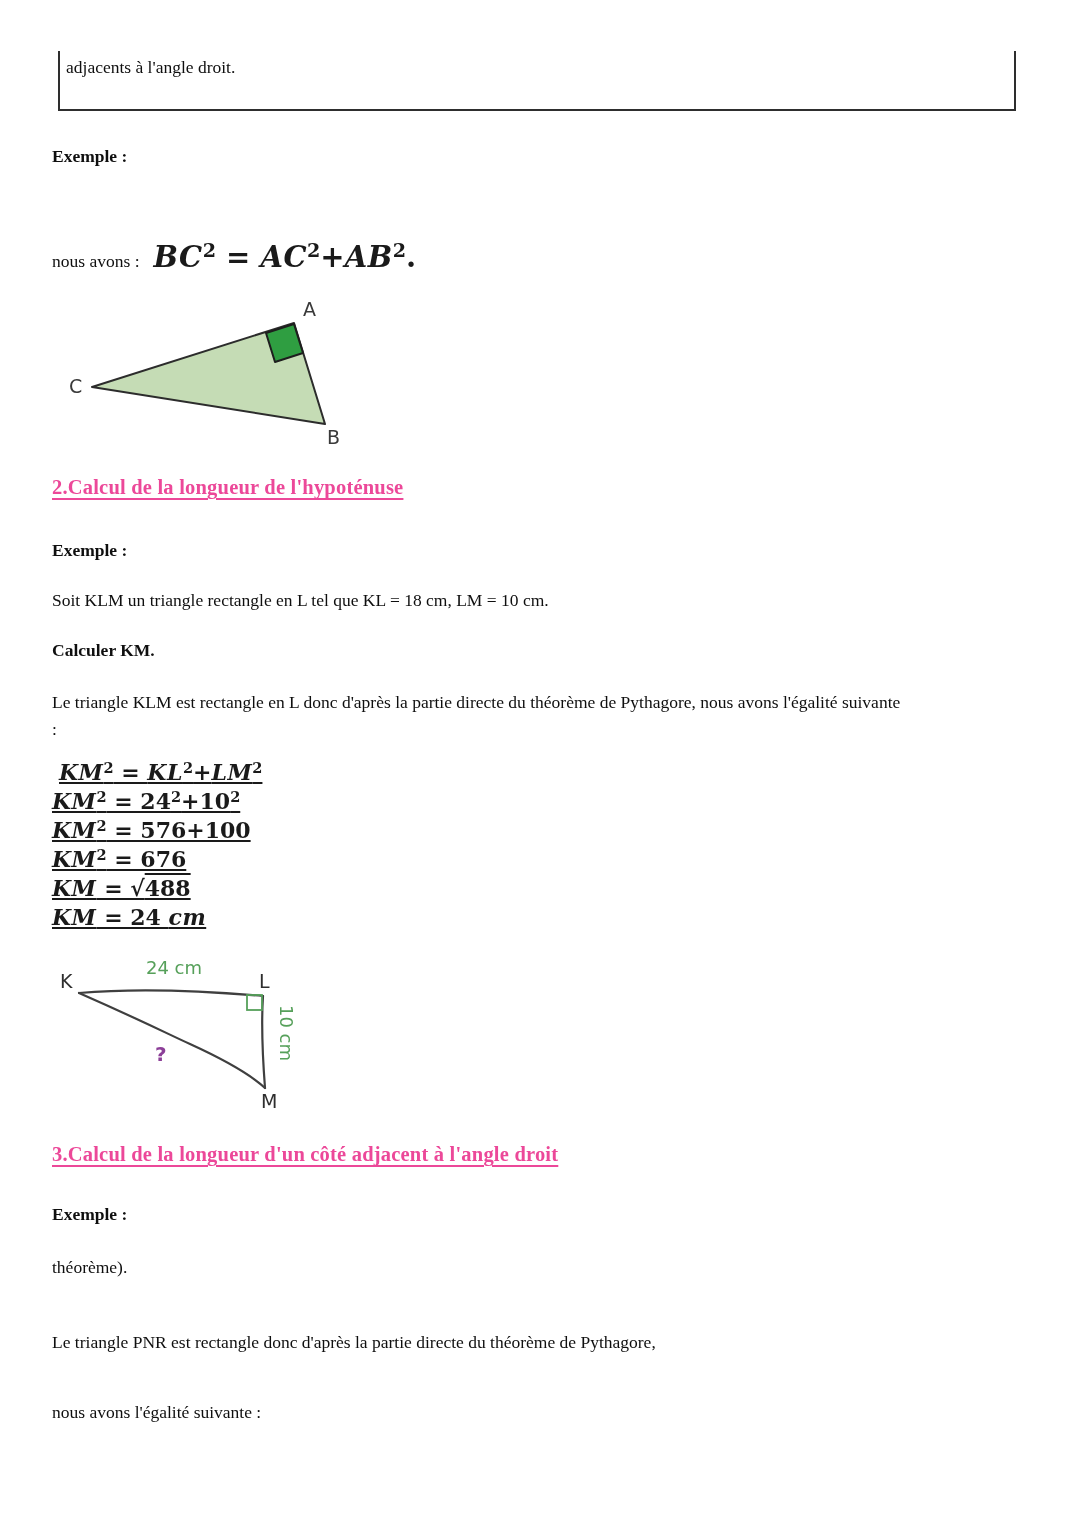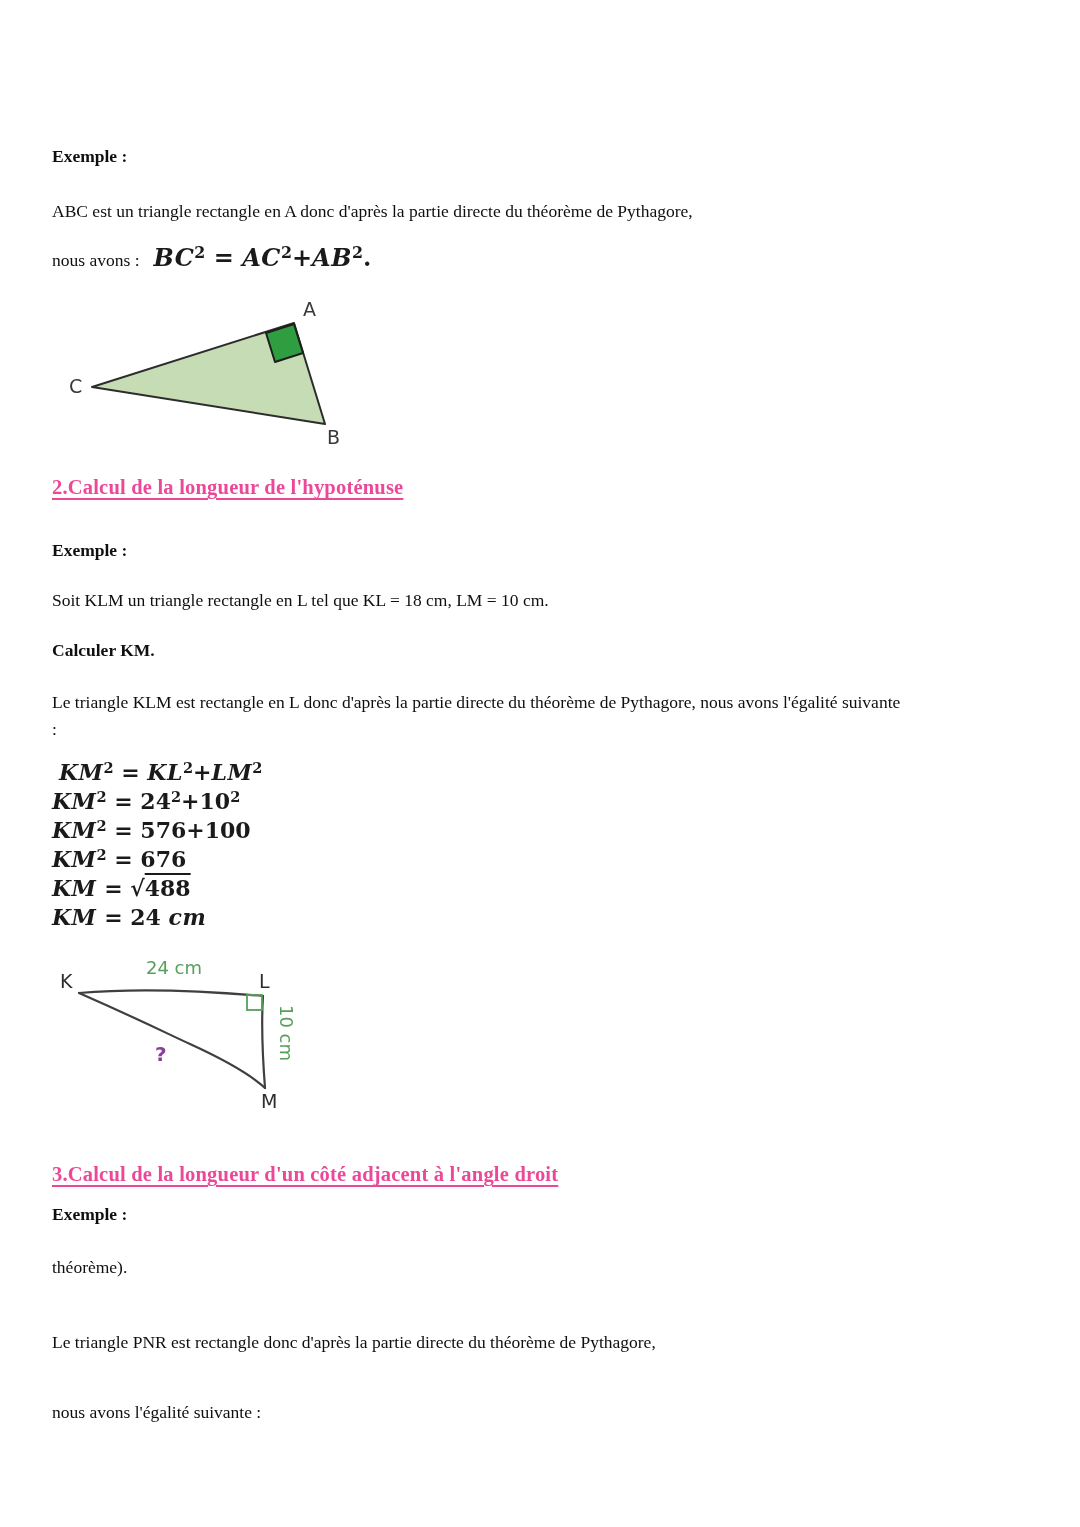--- a/index.html
+++ b/index.html
@@ -29,35 +29,37 @@
     letter-spacing:0.2px;
   }
   .math{
     font-family:"DejaVu Serif", serif;
     font-weight:600;
     color:#1a1a1a;
   }
   .math i{font-style:italic;letter-spacing:0.5px;}
   .math sup{font-size:0.66em;vertical-align:0.5em;line-height:0;}
   .math .ovl{text-decoration:overline;}
-  .inline-formula{font-size:24px;margin-left:14px;}
-  .solution-block{font-size:22px;}
+  .inline-formula{font-size:29px;margin-left:14px;}
+  .solution-block{font-size:22px;text-decoration:underline;}
   .solution-block .m-line{line-height:29px;white-space:pre;}
   .solution-block .m-line:first-child{padding-left:7px;}
   svg text{font-family:"DejaVu Sans", sans-serif;}
 </style>
 </head>
 <body>
 
 <div class="page">
 
+  <div class="abs note-box">
+    <div class="body-text">adjacents à l'angle droit.</div>
+  </div>
 
   <div class="abs body-text bold" style="left:52px;top:143px;">Exemple :</div>
 
-  <div class="abs body-text" style="left:52px;top:198px;">ABC est un triangle rectangle en A donc d'après la partie directe du théorème de Pythagore,</div>
 
   <div class="abs body-text" style="left:52px;top:244px;">
     <span>nous avons :</span><span class="math inline-formula"><i>BC</i><sup>2</sup> = <i>AC</i><sup>2</sup>+<i>AB</i><sup>2</sup>.</span>
   </div>
 
   <svg class="abs" style="left:55px;top:293px;" width="300" height="165" viewBox="0 0 300 165">
     <polygon points="239,30 37,94 270,131" stroke="#2c2c2c" stroke-width="2" stroke-linejoin="round" fill="#c5dcb5"></polygon>
     <polygon points="239,31 211,40 220,69 248,60" stroke="#1e1e1e" stroke-width="2" stroke-linejoin="round" fill="#2f9e41"></polygon>
     <text x="248" y="23" font-size="19" fill="#3a3a3a">A</text>
     <text x="14" y="100" font-size="19" fill="#3a3a3a">C</text>
@@ -92,21 +94,21 @@
     <path d="M 24 41 C 90 70 115 83 135 92 C 170 108 195 122 210 136" fill="none" stroke="#3f3f3f" stroke-width="2.2" stroke-linecap="round"></path>
     <rect x="192" y="43" width="15" height="15" fill="none" stroke-width="1.8" stroke="#56a05a"></rect>
     <text x="5" y="36" font-size="19" fill="#2e2e2e">K</text>
     <text x="204" y="36" font-size="19" fill="#2e2e2e">L</text>
     <text x="206" y="156" font-size="19" fill="#2e2e2e">M</text>
     <text x="119" y="22" font-size="18" text-anchor="middle" fill="#56a05a">24 cm</text>
     <text x="225" y="81" font-size="18" text-anchor="middle" transform="rotate(90 225 81)" fill="#56a05a">10 cm</text>
     <text x="100" y="109" font-size="20" font-weight="bold" fill="#8c3f98">?</text>
   </svg>
 
-  <div class="abs heading" style="left:52px;top:1143px;margin-top:20px;">3.Calcul de la longueur d'un côté adjacent à l'angle droit</div>
+  <div class="abs heading" style="left:52px;top:1143px;">3.Calcul de la longueur d'un côté adjacent à l'angle droit</div>
 
   <div class="abs body-text bold" style="left:52px;top:1201px;">Exemple :</div>
 
   <div class="abs body-text" style="left:52px;top:1254px;width:990px;">
     <div>théorème).</div>
   </div>
 
   <div class="abs body-text" style="left:52px;top:1329px;">Le triangle PNR est rectangle donc d'après la partie directe du théorème de Pythagore,</div>
 
   <div class="abs body-text" style="left:52px;top:1379px;margin-top:20px;">nous avons l'égalité suivante :</div>

